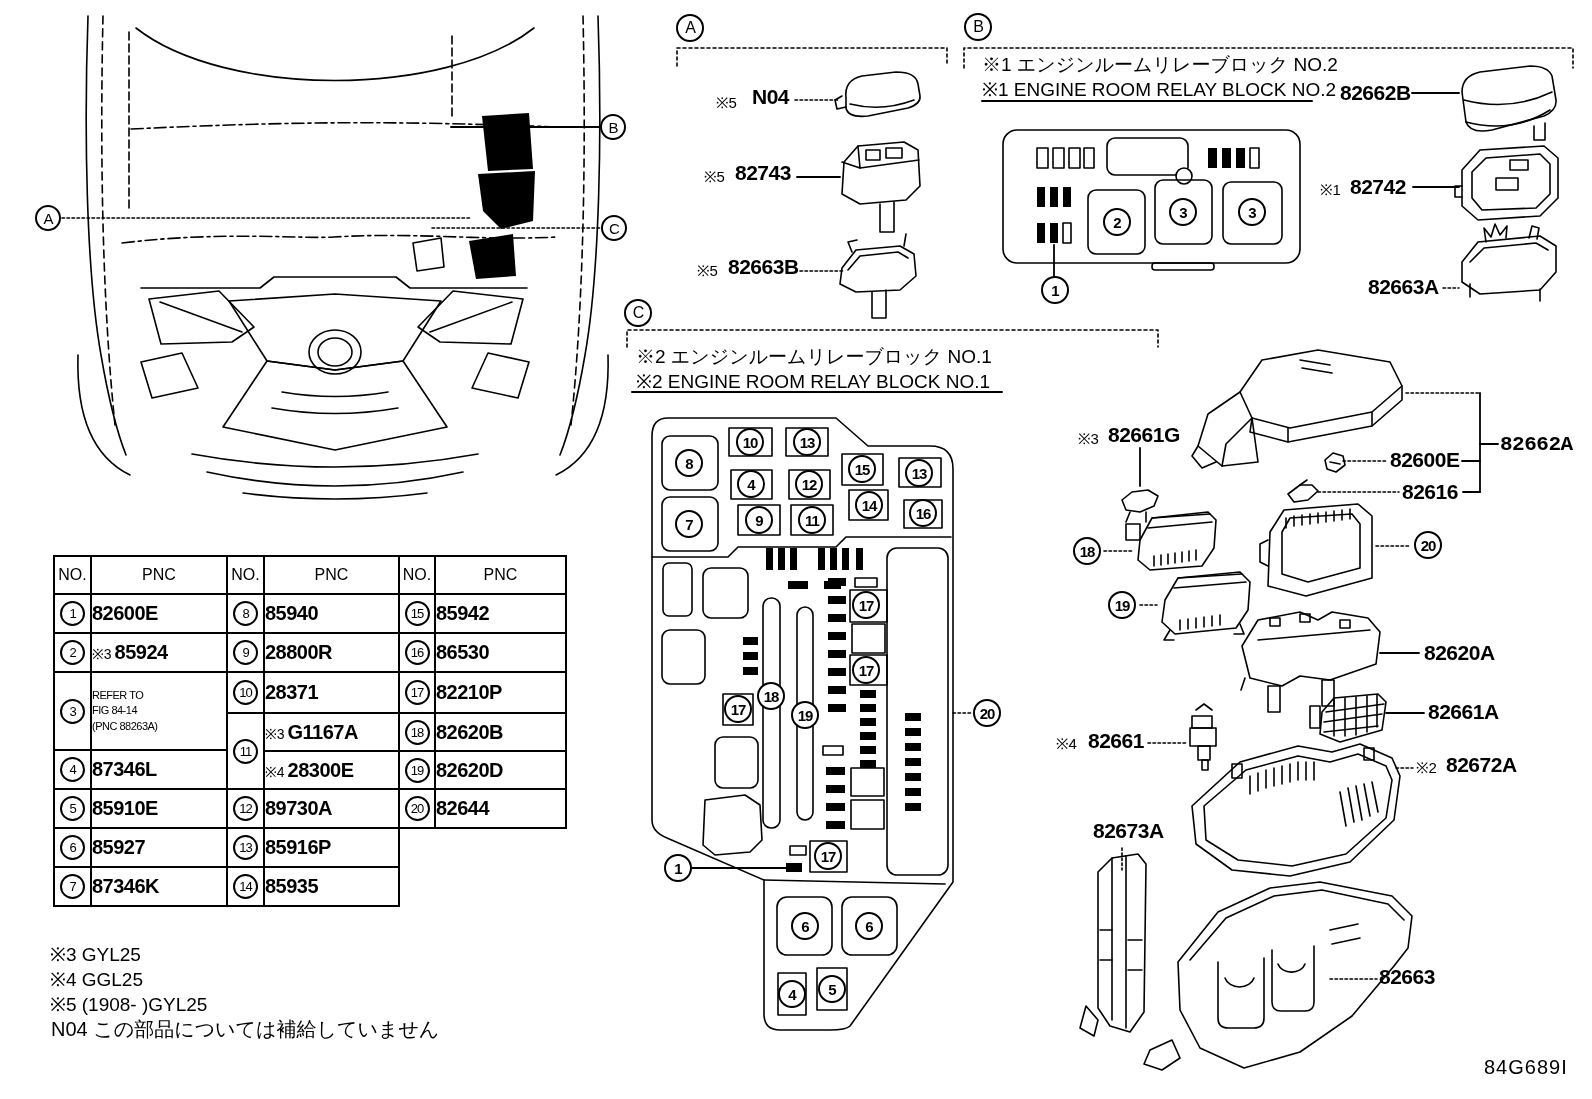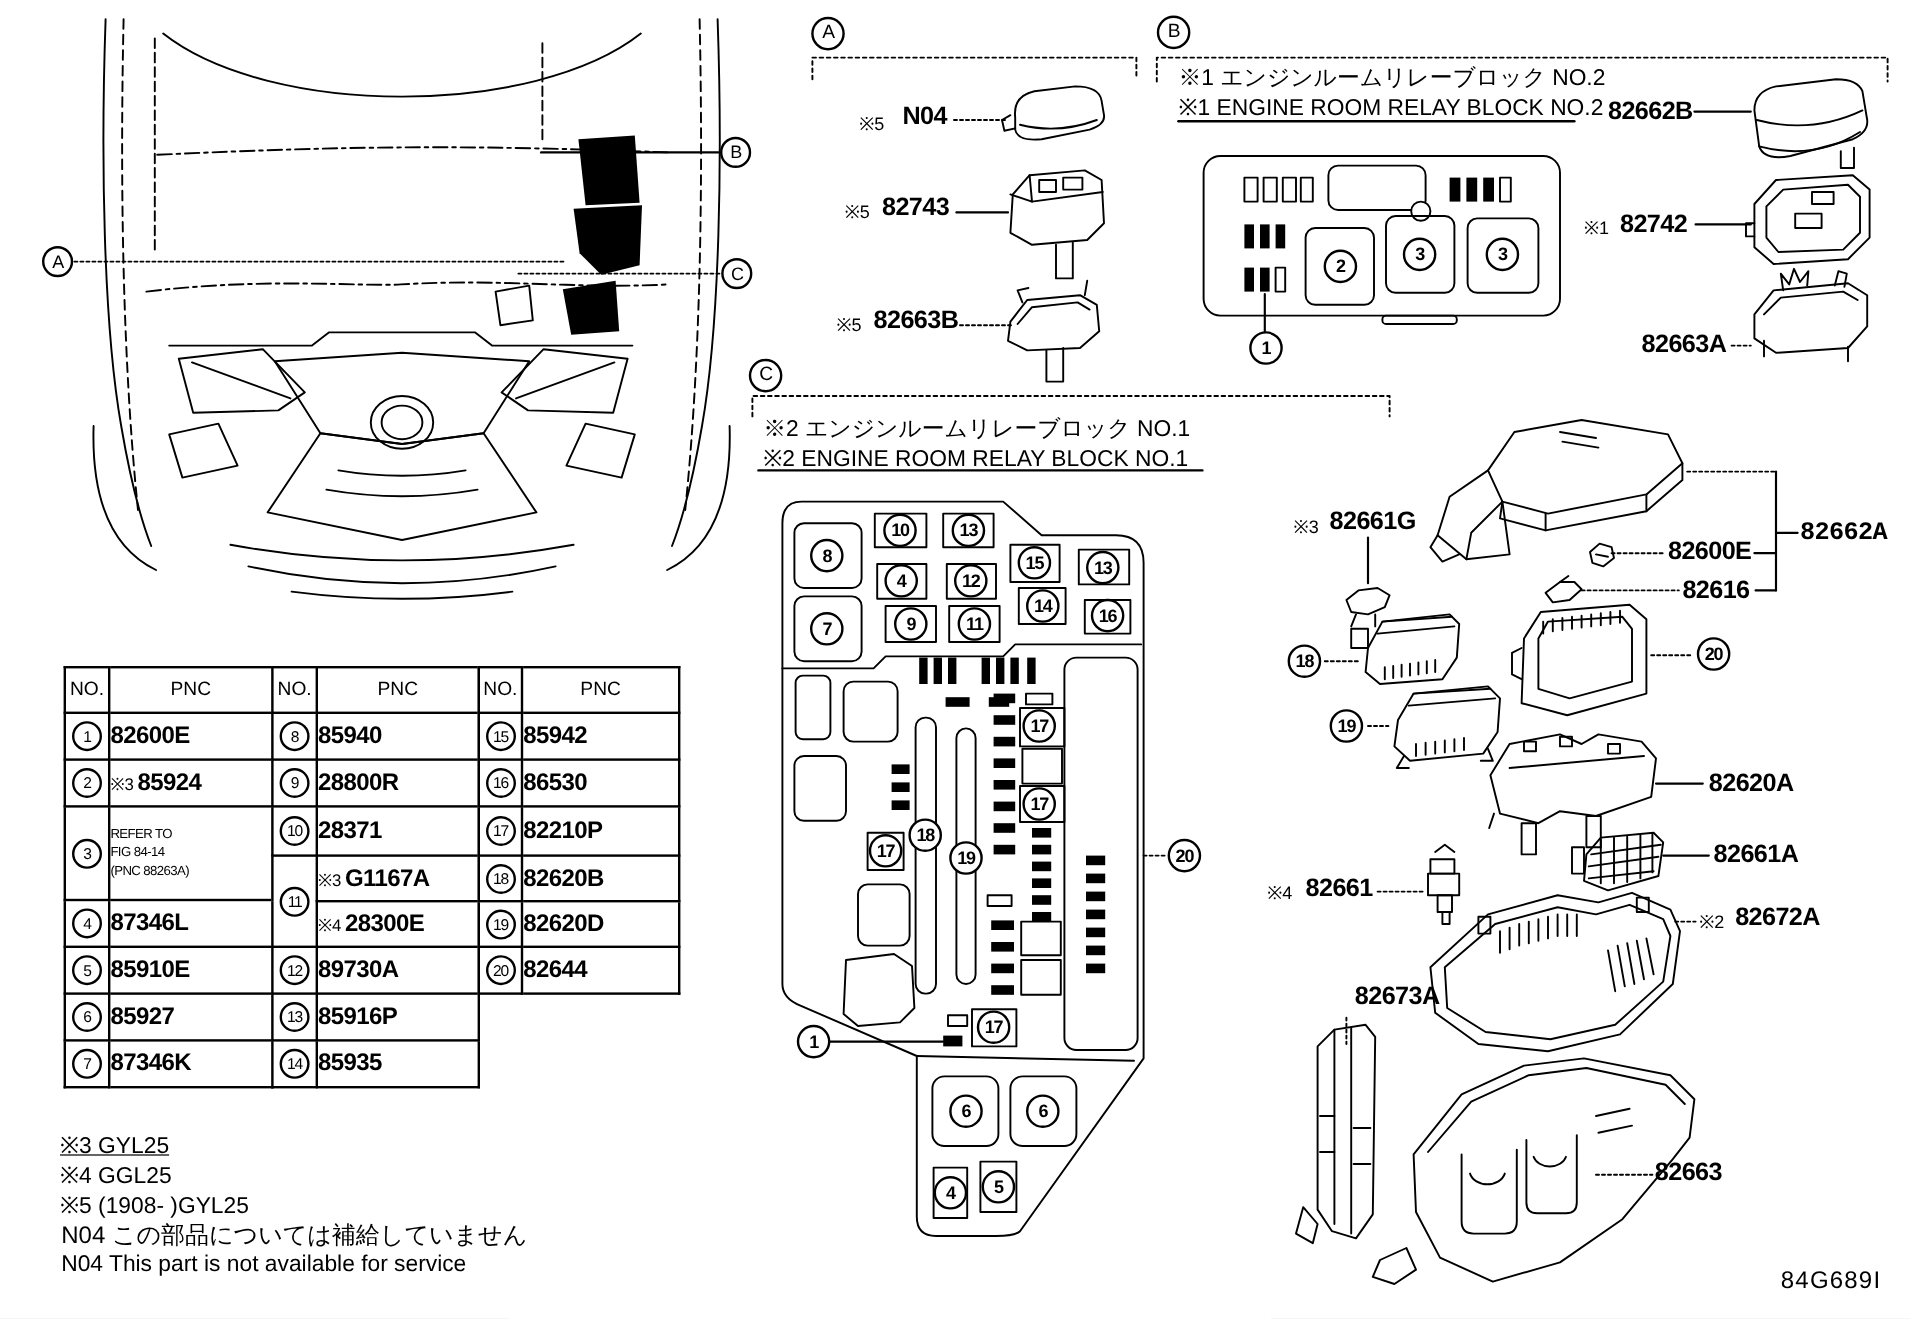--- a/index.html
+++ b/index.html
@@ -404,21 +404,21 @@
   <span class="lbl" style="left:1108px;top:423px;">82661G</span>
   <span class="lbl" style="left:1390px;top:448px;">82600E</span>
   <span class="lbl" style="left:1500px;top:433px;font-family:Liberation Mono, monospace;">82662A</span>
   <span class="lbl" style="left:1402px;top:480px;">82616</span>
   <span class="lbl" style="left:1424px;top:641px;">82620A</span>
   <span class="lbl" style="left:1428px;top:700px;">82661A</span>
   <span class="ref" style="left:1056px;top:733px;">※4</span>
   <span class="lbl" style="left:1088px;top:729px;">82661</span>
   <span class="ref" style="left:1416px;top:757px;">※2</span>
   <span class="lbl" style="left:1446px;top:753px;">82672A</span>
-  <span class="lbl" style="left:1093px;top:819px;margin-left:36px;">82673A</span>
+  <span class="lbl" style="left:1093px;top:819px;">82673A</span>
   <span class="lbl" style="left:1379px;top:965px;">82663</span>
 
   <table class="ptable" style="left:53px;top:555px;width:173px;">
     <colgroup>
         <col style="width:37px">
         <col style="width:136px">
       </colgroup>
     <tbody>
         <tr style="height:38px">
           <td class="hcell"><span>NO.</span></td>
@@ -531,21 +531,20 @@
           <td class="nocell"><span class="tcirc">19</span></td>
         <td class="pnccell"><span>82620D</span></td>
         </tr>
     <tr style="height:39px">
           <td class="nocell"><span class="tcirc">20</span></td>
         <td class="pnccell"><span>82644</span></td>
         </tr>
   </tbody>
     </table>
 
-  <span class="note" style="left:50px;top:941px;text-decoration:underline;">※3 GYL25</span>
+  <span class="note" style="left:50px;top:941px;">※3 GYL25</span>
   <span class="note" style="left:50px;top:966px;">※4 GGL25</span>
   <span class="note" style="left:50px;top:991px;">※5 (1908-      )GYL25</span>
   <span class="note" style="left:51px;top:1016px;font-size:20px;">N04 この部品については補給していません</span>
-  <span class="note" style="left:51px;top:1043px;">N04 This part is not available for service</span>
 
   <span class="figcode" style="left:1484px;top:1056px;">84G689I</span>
 
 </div>
 
 </body></html>

